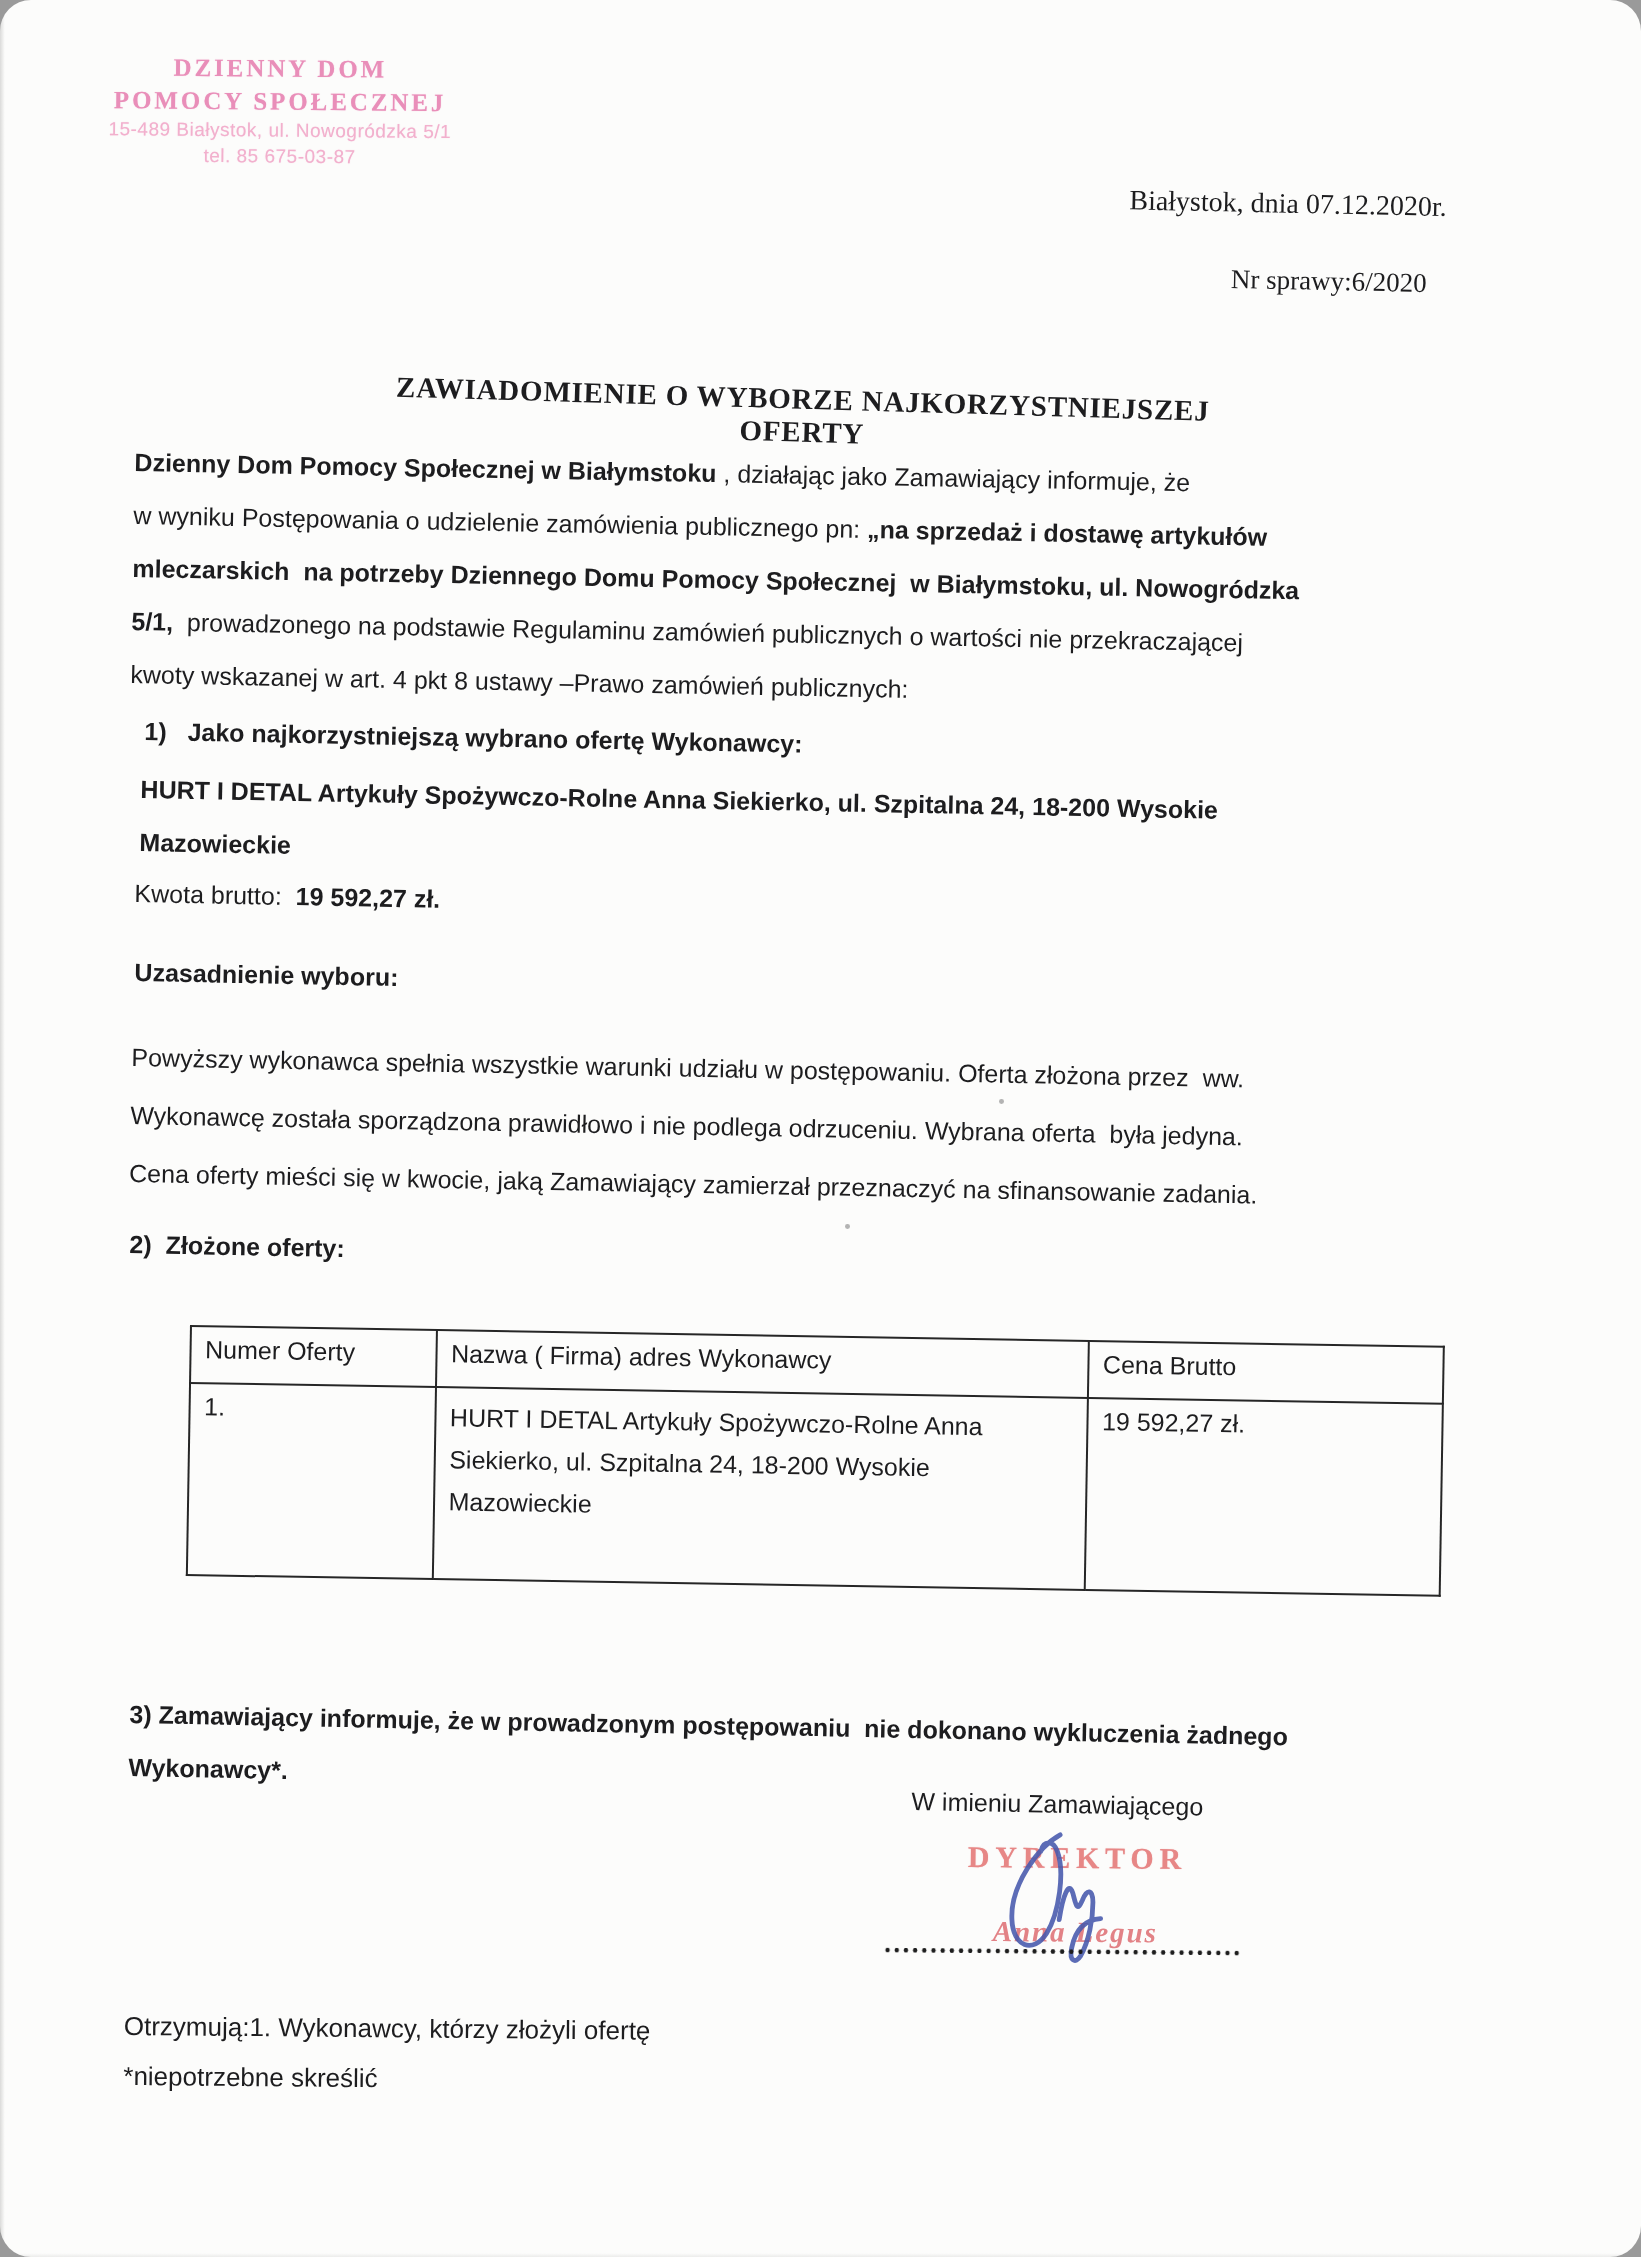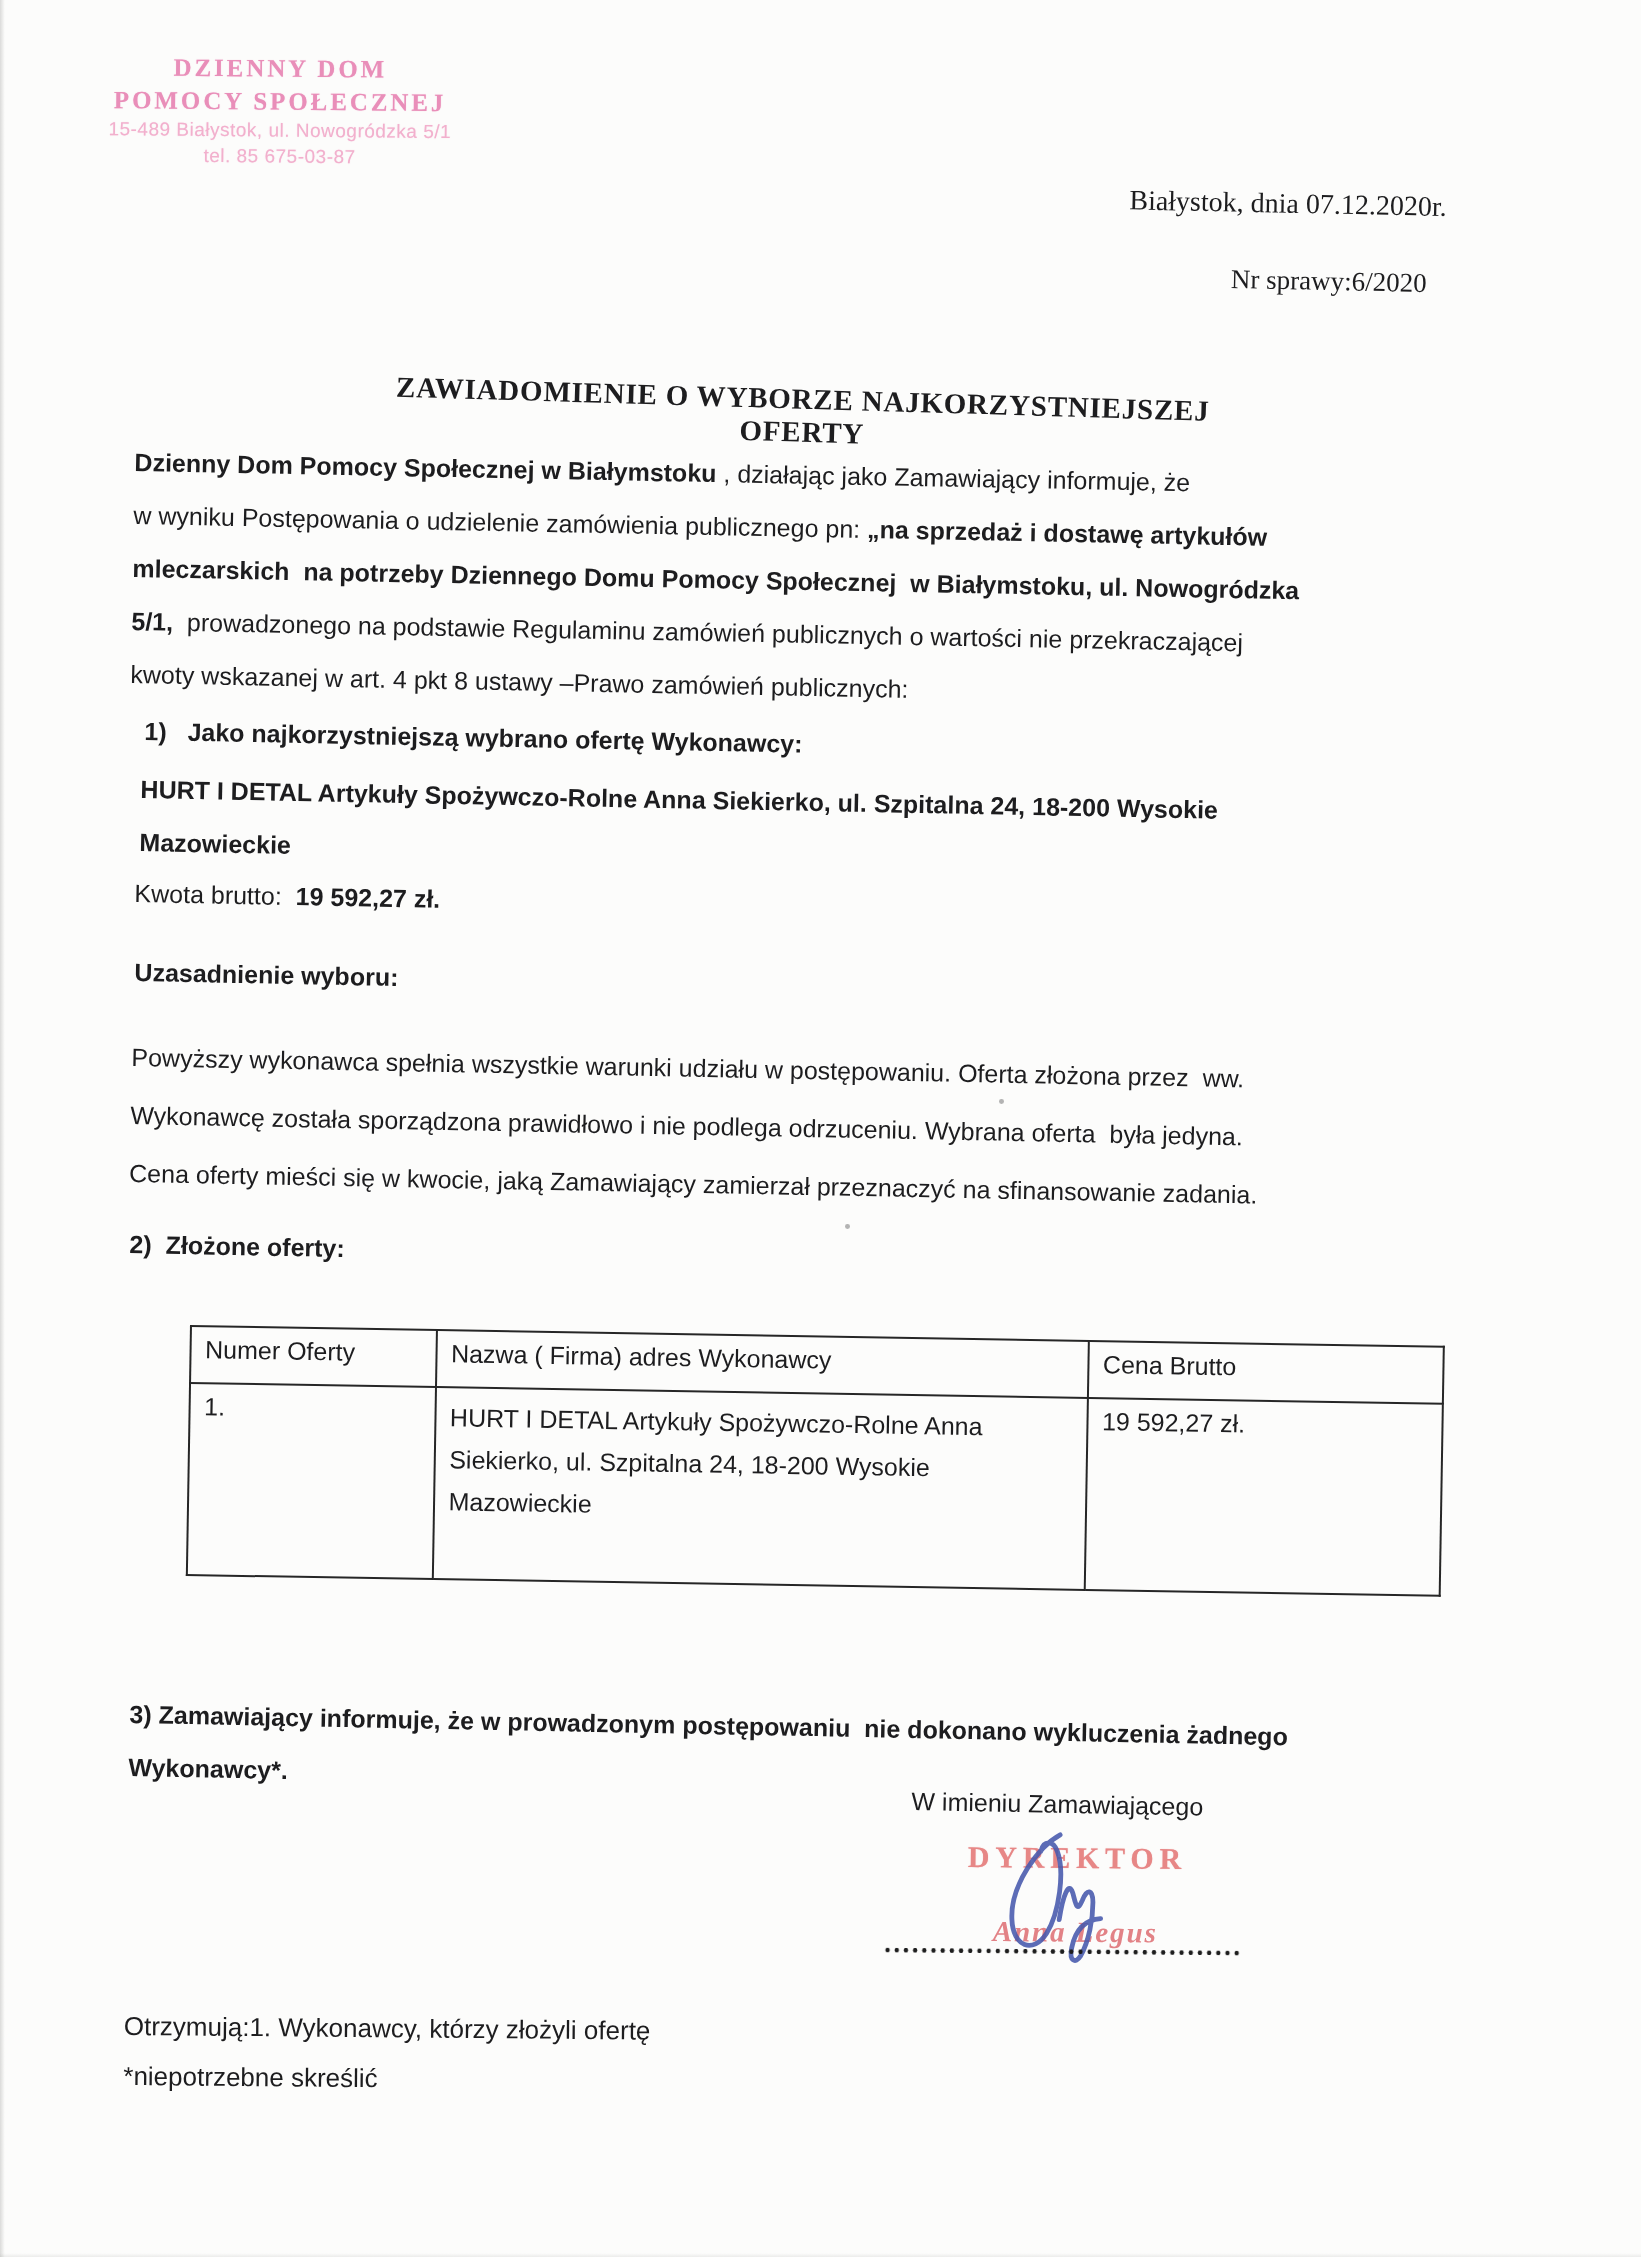--- a/index.html
+++ b/index.html
@@ -4,20 +4,21 @@
 <style>
   html,body{margin:0;padding:0;background:#9a9a9a;}
   .page{
     position:relative;
     width:1641px;height:2257px;
     margin:0 auto;
     background:#fcfcfb;
     overflow:hidden;
     font-family:"Liberation Sans",sans-serif;
     color:#1d1d1f;
+    border-radius:31px;
   }
   .page::before{
     content:"";position:absolute;inset:0;
     background:linear-gradient(90deg,rgba(120,120,118,.25) 0,rgba(120,120,118,0) 4.8px),
                linear-gradient(0deg,rgba(120,120,118,.12) 0,rgba(120,120,118,0) 3.9px);
     pointer-events:none;
   }
   .abs{position:absolute;}
   .line{white-space:pre;font-size:25px;line-height:53px;}
   .serif{font-family:"Liberation Serif",serif;}

